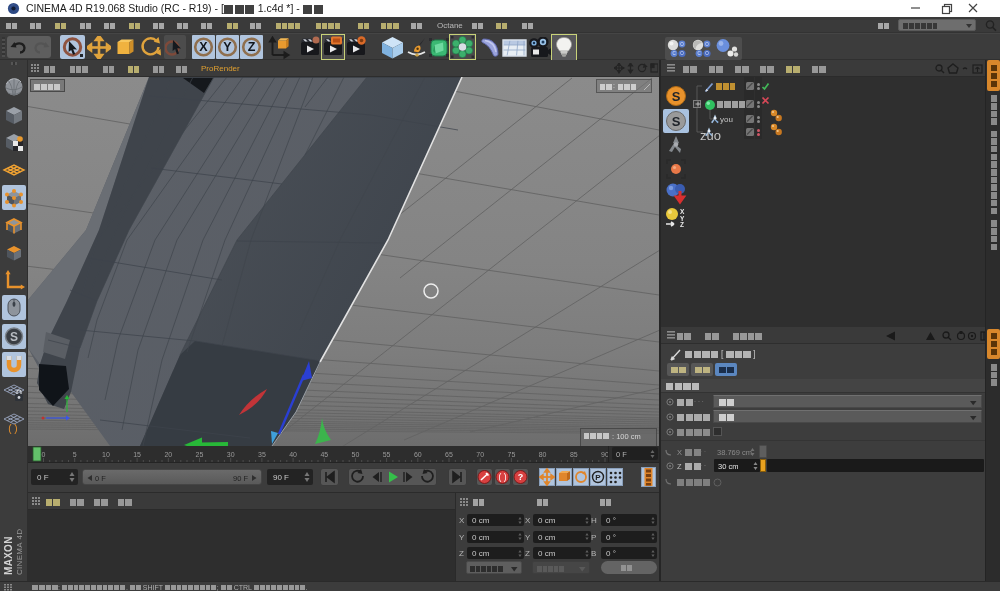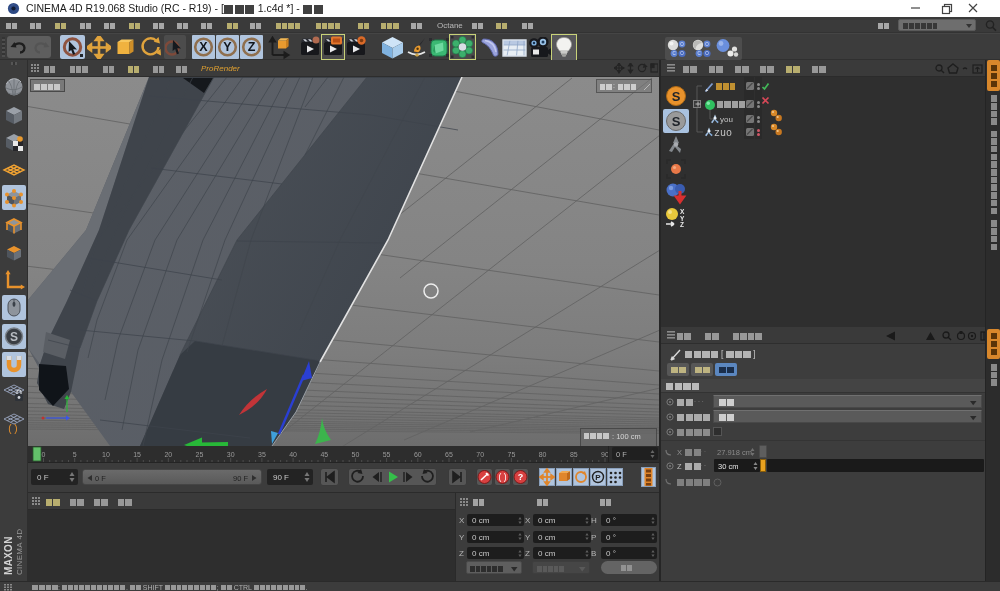--- a/index.html
+++ b/index.html
@@ -375,21 +375,21 @@
         <g font-family="Liberation Sans" font-size="10" fill="#e8922c">
           <text x="11" y="22" text-anchor="middle">( )</text>
         </g>
       </svg>
     </div>
 
 <div class="abs" style="left:0px;top:495px;width:28px;height:90px;">
  <div class="abs" style="left:3px;top:37px;width:12px;height:43px;writing-mode:vertical-rl;transform:rotate(180deg);font-size:10px;font-weight:bold;color:#d2d2d2;letter-spacing:0.3px;">MAXON</div>
  <div class="abs" style="left:15px;top:16px;width:10px;height:64px;writing-mode:vertical-rl;transform:rotate(180deg);font-size:8px;color:#9a9a9a;letter-spacing:0.3px;">CINEMA&nbsp;4D</div>
 </div>
-<div class="abs" style="left:28px;top:60px;width:631px;height:17px;background:#3b3b3b;border-bottom:1px solid #2d2d2d;font-style:italic;">
+<div class="abs" style="left:28px;top:60px;width:631px;height:17px;background:#3b3b3b;border-bottom:1px solid #2d2d2d;">
       <svg class="abs" style="left:3px;top:4px" width="10" height="9">
         <g fill="#8a8a8a">
           <rect x="0" y="0" width="2" height="2"></rect>
           <rect x="3" y="0" width="2" height="2"></rect>
           <rect x="6" y="0" width="2" height="2"></rect>
           <rect x="0" y="3" width="2" height="2"></rect>
           <rect x="3" y="3" width="2" height="2"></rect>
           <rect x="6" y="3" width="2" height="2"></rect>
           <rect x="0" y="6" width="2" height="2"></rect>
           <rect x="3" y="6" width="2" height="2"></rect>
@@ -868,21 +868,21 @@
           <path d="M5.6 6.8 L3 11 L1.2 10 L4.4 6Z" fill="#a0c0e4"></path>
           <circle cx="6" cy="5.2" r="1.6" fill="#eef4fa"></circle>
         </svg>
         <span class="abs" style="left:29px;top:38px;font-size:8px;color:#c4c4c4;">you</span>
         <svg class="abs" style="left:13px;top:49.5px" width="10" height="10" viewBox="0 0 12 12">
           <path d="M6 0.5 L7.8 4.5 L6 6 L4.2 4.5Z" fill="#bcd4ec"></path>
           <path d="M6 6 L10.5 9.5 L9 11 L5.5 7.2Z" fill="#88b0dc"></path>
           <path d="M5.6 6.8 L3 11 L1.2 10 L4.4 6Z" fill="#a0c0e4"></path>
           <circle cx="6" cy="5.2" r="1.6" fill="#eef4fa"></circle>
         </svg>
-        <span class="abs" style="left:23px;top:50.5px;font-size:10px;color:#c4c4c4;font-family:Liberation Mono, monospace;">zuo</span>
+        <span class="abs" style="left:9px;top:50.5px;font-size:13px;color:#c4c4c4;">zuo</span>
         <div class="abs" style="left:55px;top:5.3px;width:7.5px;height:7.5px;background:#757575;border-radius:1.5px;"></div>
         <svg class="abs" style="left:55px;top:5.3px" width="7.5" height="7.5">
           <path d="M1 6.5 L6.5 1" stroke="#4a4a4a" stroke-width="1.2"></path>
         </svg>
         <div class="abs" style="left:65.5px;top:5.5px;width:3.2px;height:3.2px;border-radius:50%;background:#8a8a8a;"></div>
         <div class="abs" style="left:65.5px;top:9.899999999999999px;width:3.2px;height:3.2px;border-radius:50%;background:#8a8a8a;"></div>
         <div class="abs" style="left:55px;top:23.3px;width:7.5px;height:7.5px;background:#757575;border-radius:1.5px;"></div>
         <svg class="abs" style="left:55px;top:23.3px" width="7.5" height="7.5">
           <path d="M1 6.5 L6.5 1" stroke="#4a4a4a" stroke-width="1.2"></path>
         </svg>
@@ -992,21 +992,21 @@
         </svg>
         <i class="abs zh" style="left:16px;top:101.5px;width:33px;height:7px;background:repeating-linear-gradient(90deg,#9a9a9a 0 7.5px,transparent 7.5px 8.6px);"></i>
         <div class="abs" style="left:52px;top:100px;width:9px;height:9px;background:#2e2e2e;border:1px solid #555;"></div>
         <div class="abs" style="left:0;top:113px;width:326px;height:1px;background:#343434;"></div>
         <svg class="abs" style="left:4px;top:122px" width="8" height="8">
           <path d="M1 1 Q1 6 6 6" stroke="#777" fill="none" stroke-width="1.2"></path>
         </svg>
         <span class="abs" style="left:16px;top:121px;font-size:7.5px;color:#8f8f8f;">X</span>
         <i class="abs zh" style="left:24px;top:122px;width:16px;height:7px;background:repeating-linear-gradient(90deg,#8f8f8f 0 7.5px,transparent 7.5px 8.6px);"></i>
         <span class="abs" style="left:39px;top:119px;font-size:7px;color:#777;">. .</span>
-        <span class="abs" style="left:56px;top:121px;font-size:7.5px;color:#8a8a8a;">27.918 cm</span>
+        <span class="abs" style="left:56px;top:121px;font-size:7.5px;color:#8a8a8a;">38.769 cm</span>
         <svg class="abs" style="left:89px;top:120.5px" width="5" height="8">
           <path d="M2.5 0 L4.5 3 H0.5Z M2.5 8 L4.5 5 H0.5Z" fill="#707070"></path>
         </svg>
         <div class="abs" style="left:98px;top:118px;width:8px;height:13px;background:#5e5e5e;border:1px solid #4a4a4a;border-radius:1px;"></div>
         <svg class="abs" style="left:5px;top:135px" width="8" height="8">
           <circle cx="4" cy="4" r="3.1" fill="none" stroke="#7a7a7a" stroke-width="1"></circle>
           <circle cx="4" cy="4" r="1.1" fill="#7a7a7a"></circle>
         </svg>
         <span class="abs" style="left:16px;top:135px;font-size:7.5px;color:#bdbdbd;">Z</span>
         <i class="abs zh" style="left:24px;top:136px;width:16px;height:7px;background:repeating-linear-gradient(90deg,#bdbdbd 0 7.5px,transparent 7.5px 8.6px);"></i>

